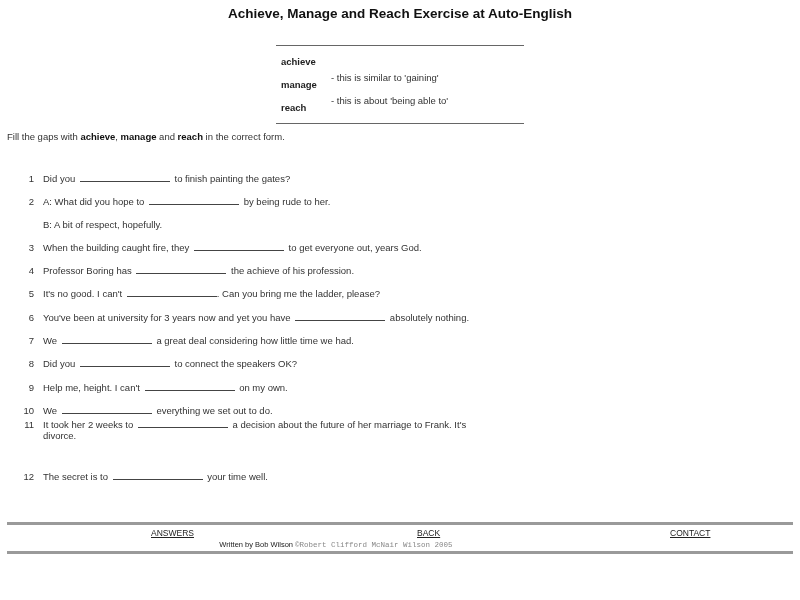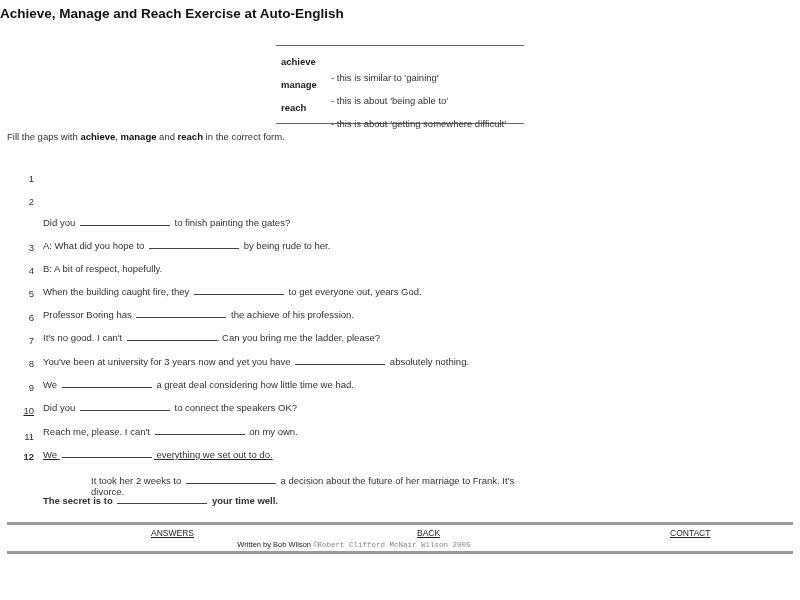--- a/index.html
+++ b/index.html
@@ -2,68 +2,67 @@
 <html><head>
   <meta charset="utf-8">
   <style>
     html, body { margin: 0; padding: 0; background: #ffffff; }
     body {
       width: 800px; height: 600px; position: relative; overflow: hidden;
       font-family: "Liberation Sans", sans-serif; color: #222;
       font-size: 9.5px;
     }
     .title {
-      position: absolute; left: 0; top: 6px; width: 800px; 
+      position: absolute; left: 0; top: 6px; width: 800px; text-align: center;
       font-weight: bold; font-size: 13.5px; color: #111;
     }
     .deftable {
       position: absolute; left: 276px; top: 45px; width: 248px;
       border-top: 1.5px solid #666; border-bottom: 1.5px solid #666;
       padding: 4px 0 4px 0;
     }
     .defrow { height: 23px; display: flex; align-items: center; }
     .defword { width: 50px; padding-left: 5px; font-weight: bold; color: #222; }
     .defmean { color: #333; margin-top: 32px; }
     .instruction {
       position: absolute; left: 7px; top: 131px; color: #333;
     }
     .instruction b { color: #111; }
     .items { position: absolute; left: 0; top: 169px; width: 800px; }
     .item { display: flex; position: relative; }
     .num { width: 34px; text-align: right; color: #333; }
-    .text { margin-left: 9px; width: 450px; color: #333; line-height: 11px; margin-top: 44px; }
+    .text { margin-left: 9px; width: 450px; color: #333; line-height: 11px; }
     .gap { display: inline-block; width: 90px; border-bottom: 1px solid #444; height: 8px; vertical-align: baseline; margin: 0 2px; }
     .rule {
       position: absolute; left: 7px; width: 786px; height: 3px; background: #9a9a9a;
     }
     .footer-link {
       position: absolute; top: 528px; font-size: 8.5px; color: #222; text-decoration: underline; margin-left: 32px;
     }
     .credit {
-      position: absolute; left: 0; top: 540px; width: 672px; text-align: center; font-size: 7.5px; color: #222; padding-left: 18px;
+      position: absolute; left: 0; top: 540px; width: 672px; text-align: center; font-size: 7.5px; color: #222;
     }
     .credit .mono { font-family: "Liberation Mono", monospace; color: #888; font-size: 7.5px; }
   </style>
 </head>
 <body>
 
 <div class="title">Achieve, Manage and Reach Exercise at Auto-English</div>
 
 <div class="deftable">
   <div class="defrow">
     <span class="defword">achieve</span>
     <span class="defmean">- this is similar to 'gaining'</span>
   </div>
   <div class="defrow">
     <span class="defword">manage</span>
     <span class="defmean">- this is about 'being able to'</span>
   </div>
   <div class="defrow">
     <span class="defword">reach</span>
-    <span class="defmean">- this is about 'getting somewhere difficult'</span>
   </div>
 </div>
 
 <div class="instruction"><span>Fill the gaps with </span><b>achieve</b><span>, </span><b>manage</b><span> and </span><b>reach</b><span> in the correct form.</span></div>
 
 <div class="items">
   <div class="item" style="position:absolute; top:4px;">
     <span class="num">1</span>
     <span class="text"><span>Did you</span> <span class="gap"></span> <span>to finish painting the gates?</span></span>
   </div>
@@ -94,31 +93,31 @@
   <div class="item" style="position:absolute; top:166px;">
     <span class="num">7</span>
     <span class="text"><span>We</span> <span class="gap"></span> <span>a great deal considering how little time we had.</span></span>
   </div>
   <div class="item" style="position:absolute; top:189px;">
     <span class="num">8</span>
     <span class="text"><span>Did you</span> <span class="gap"></span> <span>to connect the speakers OK?</span></span>
   </div>
   <div class="item" style="position:absolute; top:213px;">
     <span class="num">9</span>
-    <span class="text"><span>Reach me, please. I can't</span> <span class="gap"></span> <span>on my own.</span></span>
+    <span class="text"><span>Help me, height. I can't</span> <span class="gap"></span> <span>on my own.</span></span>
   </div>
-  <div class="item" style="position:absolute; top:236px;text-decoration:underline;">
+  <div class="item" style="position:absolute; top:236px;">
     <span class="num">10</span>
     <span class="text"><span>We</span> <span class="gap"></span> <span>everything we set out to do.</span></span>
   </div>
-  <div class="item" style="position:absolute; top:262px;gap:48px;">
+  <div class="item" style="position:absolute; top:250px;">
     <span class="num">11</span>
     <span class="text" style="width:450px"><span>It took her 2 weeks to</span> <span class="gap"></span> <span>a decision about the future of her marriage to Frank. It's divorce.</span></span>
   </div>
-  <div class="item" style="position:absolute; top:282px;font-weight:bold;">
+  <div class="item" style="position:absolute; top:302px;">
     <span class="num">12</span>
     <span class="text"><span>The secret is to</span> <span class="gap"></span> <span>your time well.</span></span>
   </div>
 </div>
 
 <div class="rule" style="top:522px;"></div>
 <a class="footer-link" style="left:119px;">ANSWERS</a>
 <a class="footer-link" style="left:385px;">BACK</a>
 <a class="footer-link" style="left:638px;">CONTACT</a>
 <div class="credit"><span>Written by Bob Wilson</span> <span class="mono">©Robert Clifford McNair Wilson 2005</span></div>

